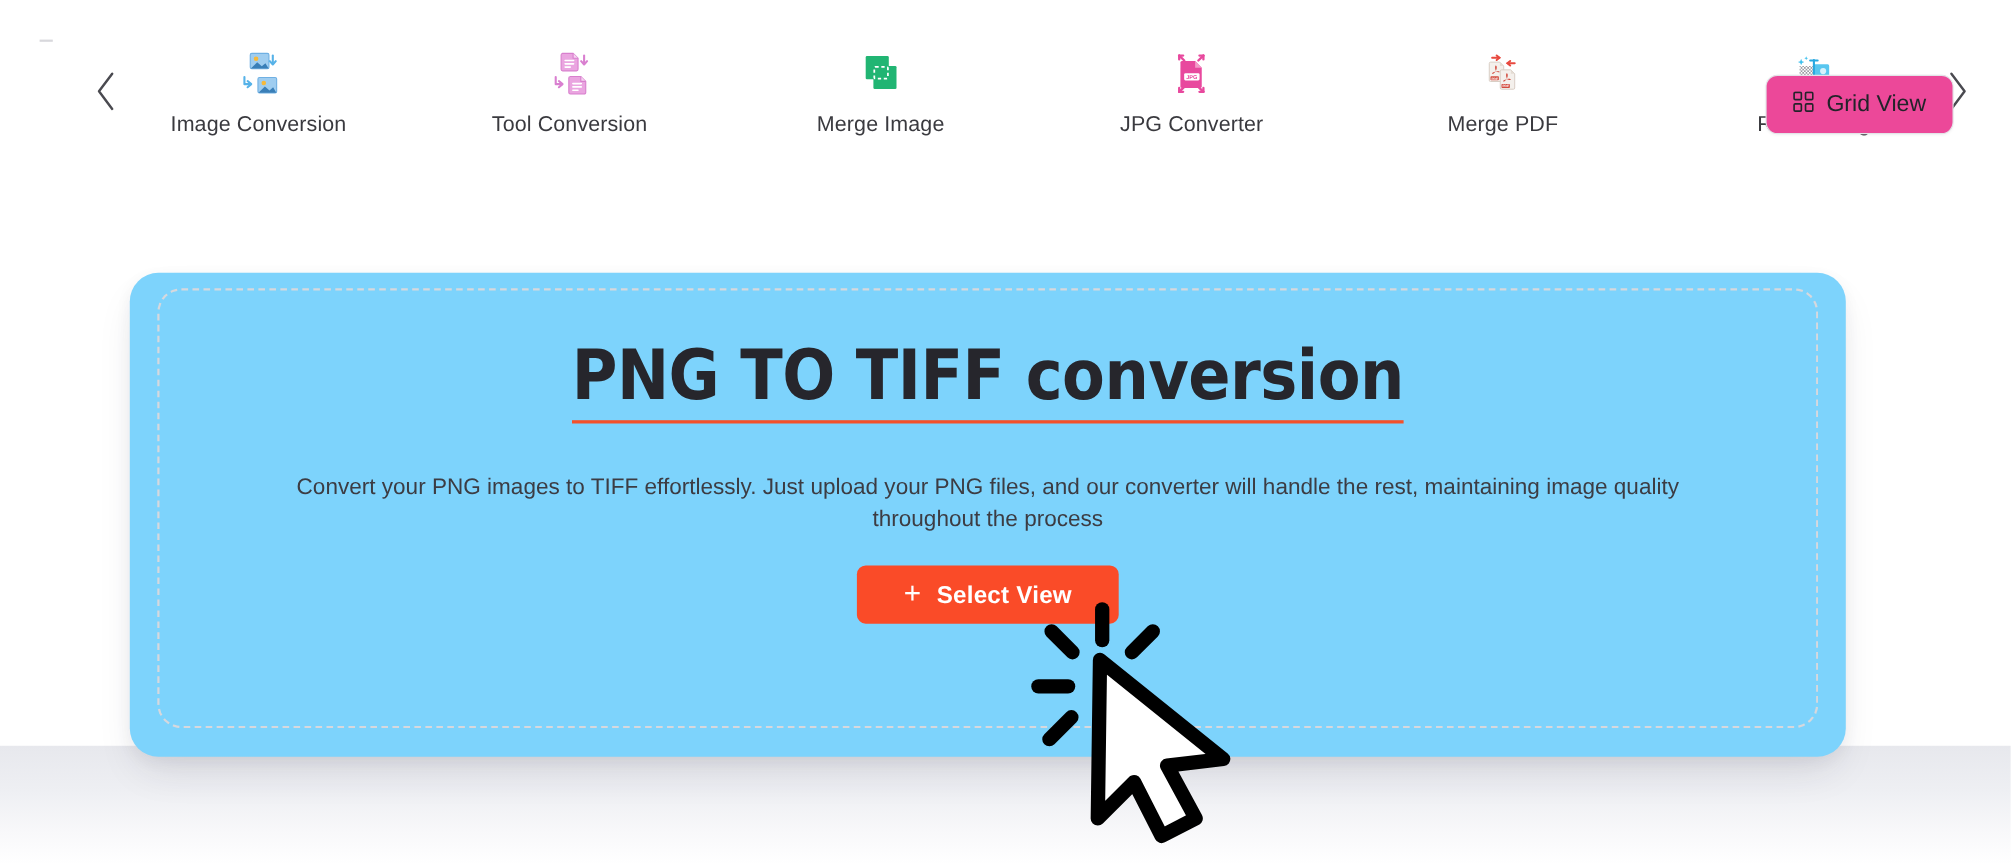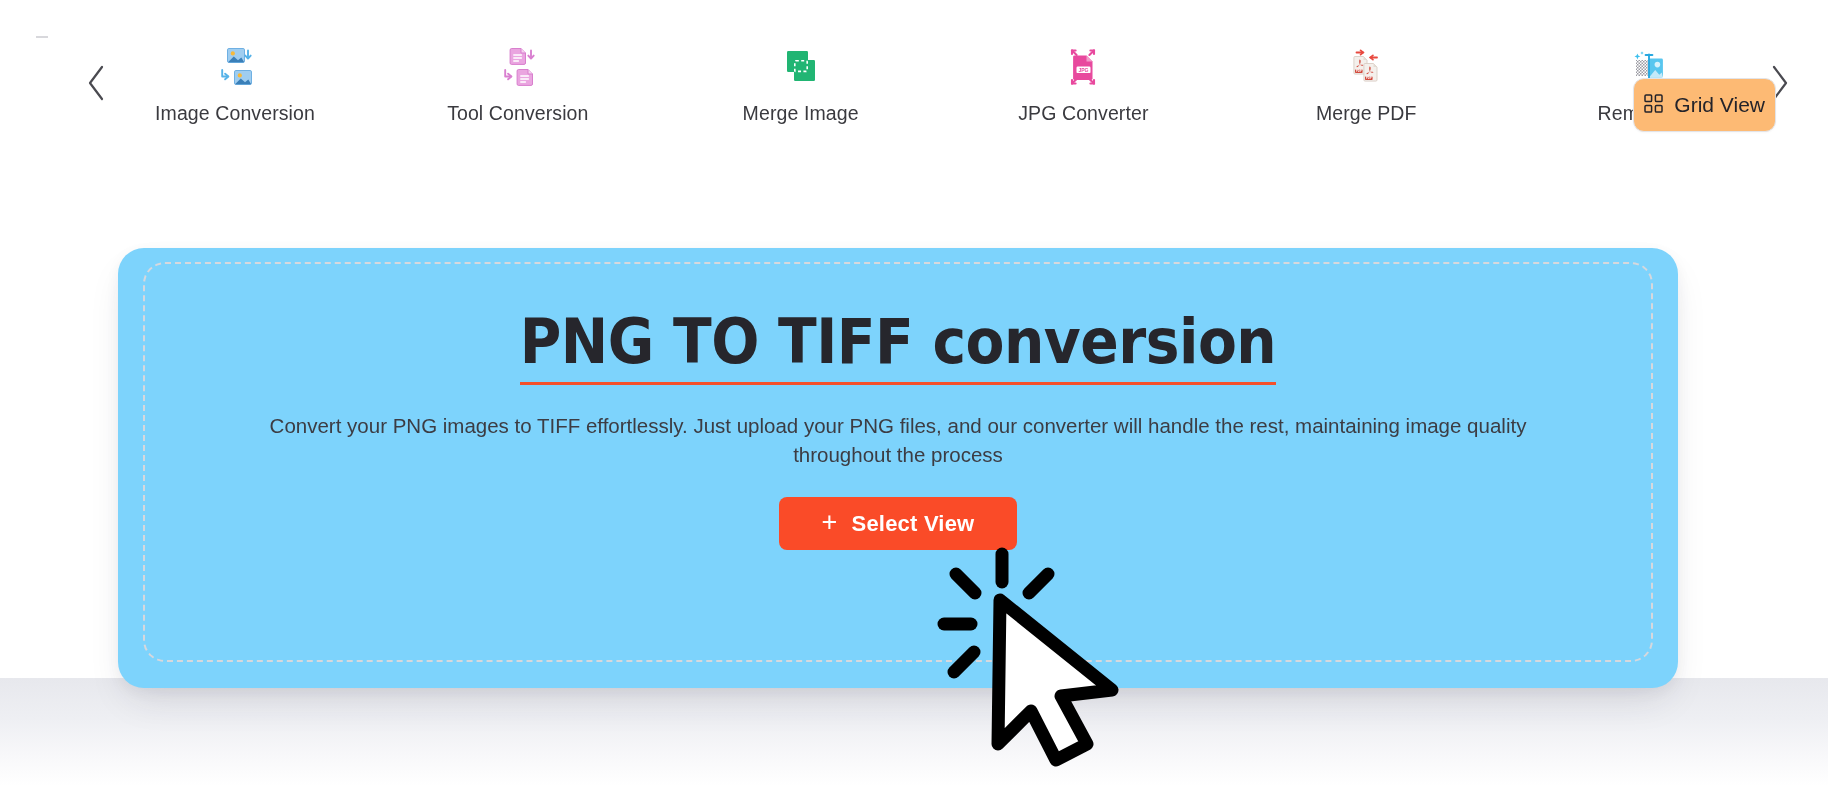--- a/index.html
+++ b/index.html
@@ -86,29 +86,29 @@
     color: #3a3a3f;
     line-height: 1.1;
     white-space: nowrap;
     letter-spacing: .1px;
   }
 
   
   .gridview-btn {
     position: absolute;
     right: 52px;
-    top: 78px;
+    top: 68px;
     height: 54px;
     display: flex;
     align-items: center;
     gap: 11px;
-    padding: 0 10px;
+    padding: 0 24px;
     border: 1.4px solid #e3e4e8;
     border-radius: 11px;
-    background: #fdba74;
+    background: #ec4899;
     cursor: pointer;
     box-shadow: 0 1px 2px rgba(20,20,40,.03);
   }
   .gridview-btn .label {
     font-size: 21px;
     color: #23232a;
     white-space: nowrap;
   }
 
   
@@ -155,21 +155,21 @@
     font-size: 37px;
     line-height: 1;
     font-weight: 700;
     color: #26262c;
     font-family: "Liberation Sans Narrow", "DejaVu Sans Condensed", "Liberation Sans", sans-serif;
     font-stretch: condensed;
     letter-spacing: -.2px;
   }
 
   .hero-desc {
-    margin-top: 26px;
+    margin-top: 43px;
     width: 1330px;
     text-align: center;
     font-size: 20.5px;
     line-height: 1.42;
     color: #3c3c43;
   }
 
   .select-file-btn {
     margin-top: 28px;
     height: 53px;

